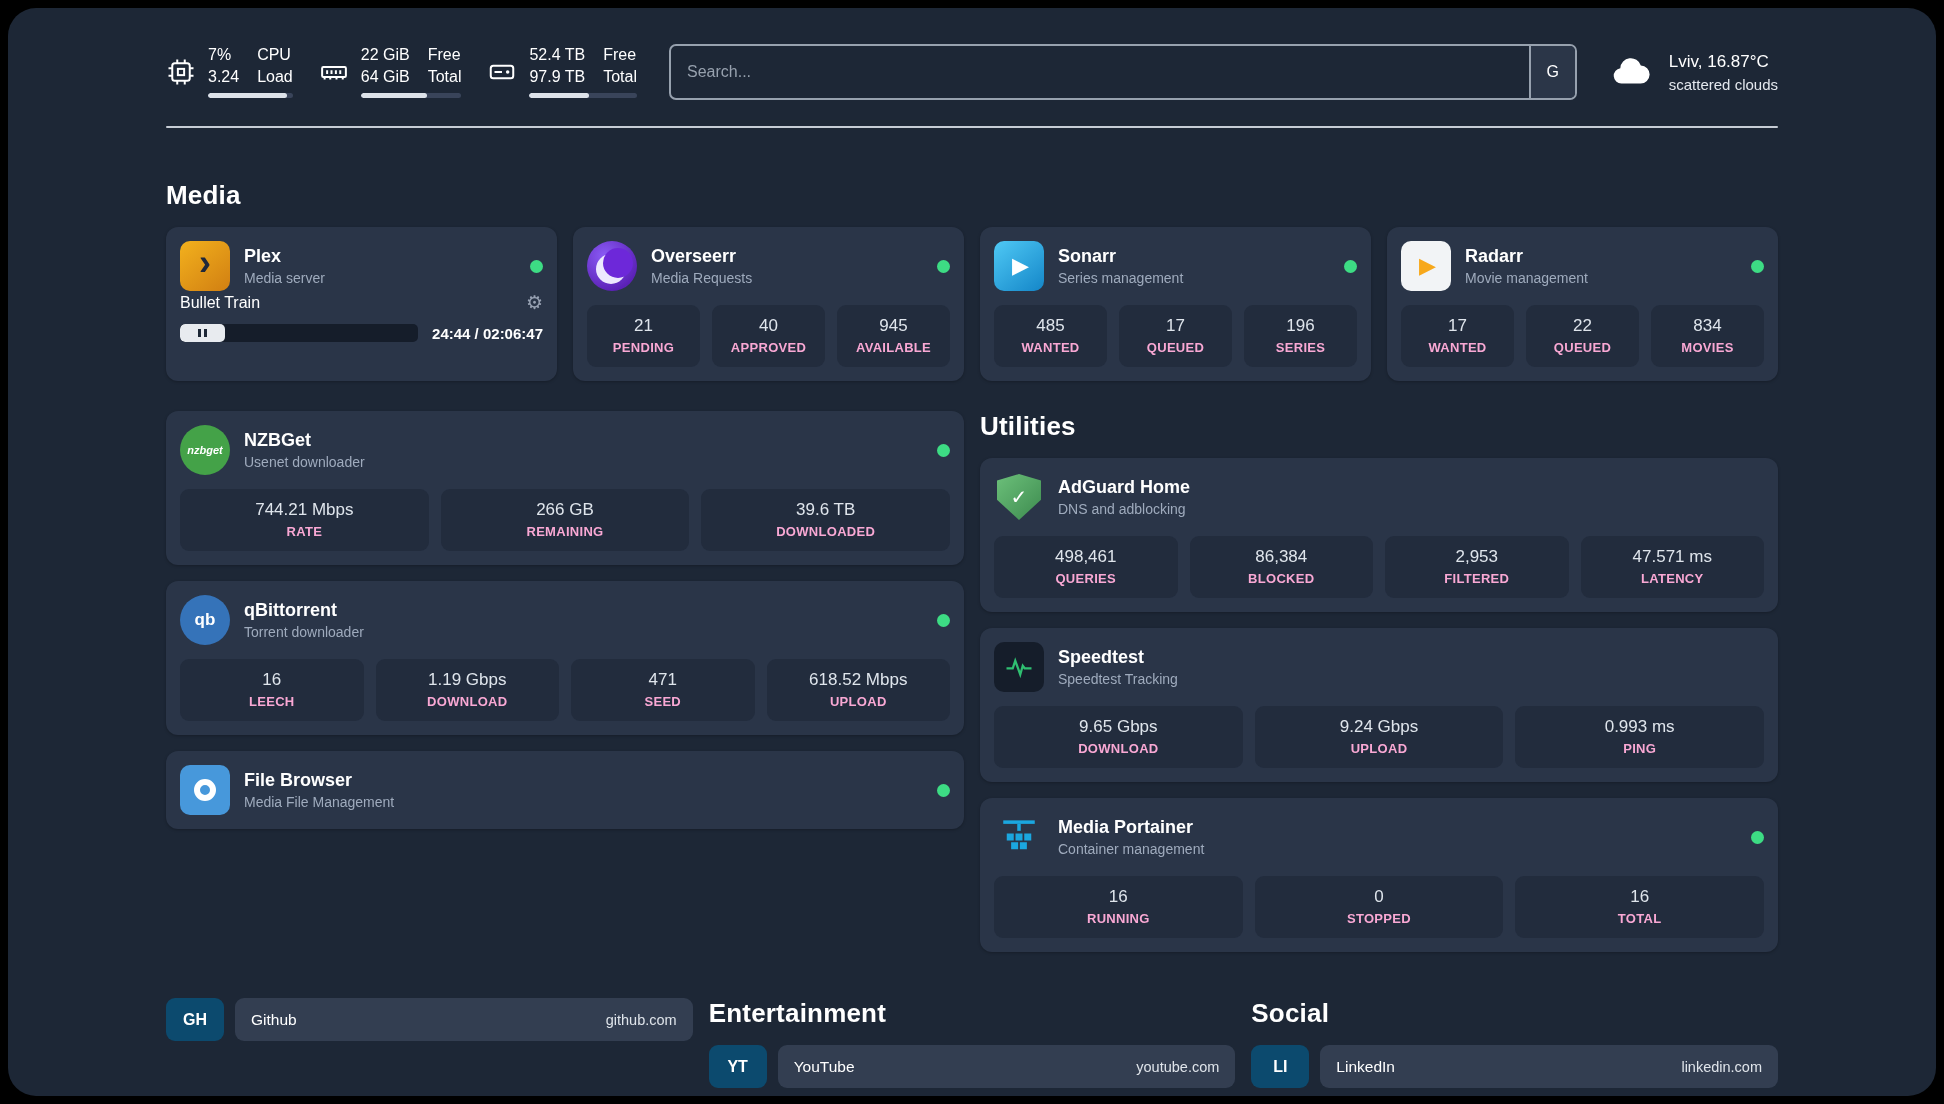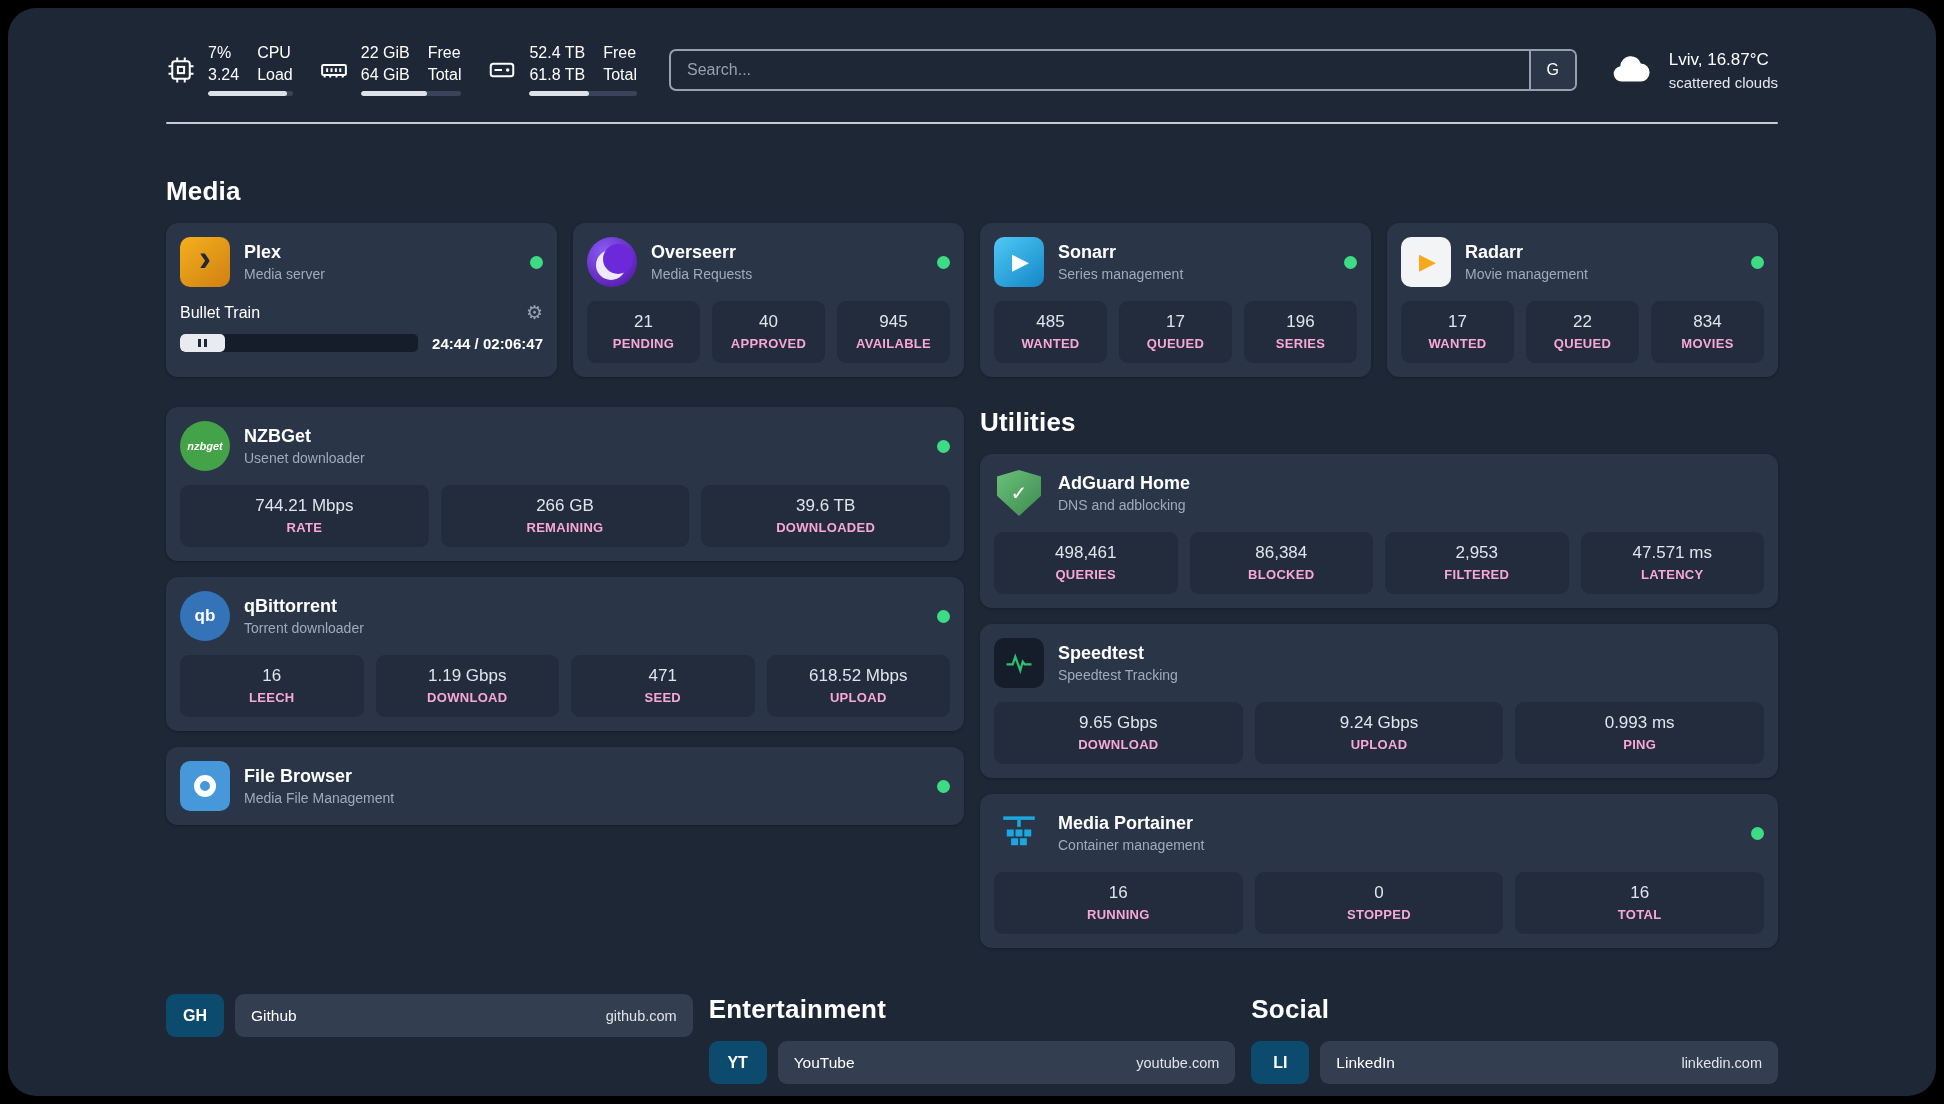--- a/index.html
+++ b/index.html
@@ -16,21 +16,21 @@
   .sys .icon{ display:flex; align-items:center; }
   .sys .stack{ display:flex; flex-direction:column; }
   .sys .rows{ display:flex; gap:18px; }
   .sys .col{ display:flex; flex-direction:column; gap:4px; font-size:16px; }
   .sys .val{ color:#ffffff; }
   .sys .lab{ color:#ffffff; }
   .sys .bar{ height:5px; border-radius:3px; background:#39445a; margin-top:7px; overflow:hidden; position:relative; }
   .sys .bar .fill{ position:absolute; left:0; top:0; bottom:0; background:#dde2e9; border-radius:3px; }
   .fill-cpu{ width:93%; } .fill-ram{ width:66%; } .fill-disk{ width:55%; }
 
-  .search{ flex:1; display:flex; height:42px; border:2px solid #97a1ae; border-radius:7px; overflow:hidden; margin:0 6px; }
+  .search{ flex:1; display:flex; height:56px; border:2px solid #97a1ae; border-radius:7px; overflow:hidden; margin:0 6px; }
   .search input{ flex:1; background:transparent; border:none; outline:none; color:#e8ecf1; font-size:16px; padding:0 16px; font-family:inherit; }
   .search input::placeholder{ color:#97a1ae; }
   .search-btn{ width:46px; background:#2b3648; border-left:2px solid #97a1ae; display:flex; align-items:center; justify-content:center; font-size:16px; color:#fff; cursor:pointer; }
 
   .weather{ display:flex; align-items:center; gap:14px; }
   .weather .wt{ display:flex; flex-direction:column; gap:4px; }
   .weather .t1{ font-size:17px; color:#fff; }
   .weather .t2{ font-size:15px; color:#e4e8ee; }
 
   .divider{ height:2px; background:#c6ccd5; border-radius:1px; margin-top:26px; }
@@ -48,21 +48,21 @@
   .dot{ width:13px; height:13px; border-radius:50%; background:#3ddc84; margin-left:auto; flex:none; }
 
   .stats{ display:grid; gap:12px; margin-top:14px; }
   .c3{ grid-template-columns:repeat(3,1fr); }
   .c4{ grid-template-columns:repeat(4,1fr); }
   .tile{ background:#222c3d; border-radius:9px; text-align:center; padding:11px 6px 12px; }
   .tile .v{ font-size:17px; color:#dfe5ec; }
   .tile .l{ font-size:13px; font-weight:700; color:#f9a8d4; margin-top:4px; letter-spacing:.3px; }
 
   
-  .np-row{ display:flex; align-items:center; justify-content:space-between; margin-top:14px; font-size:16px; }
+  .np-row{ display:flex; align-items:center; justify-content:space-between; margin-top:0; font-size:16px; }
   .gear{ color:#98a2b3; font-size:19px; cursor:pointer; }
   .progress-row{ display:flex; align-items:center; gap:14px; margin-top:10px; }
   .pbar{ flex:1; height:18px; background:#151d2a; border-radius:5px; overflow:hidden; cursor:pointer; }
   .pfill{ width:19%; height:100%; background:#e8ebef; border-radius:5px; display:flex; align-items:center; justify-content:center; gap:3px; }
   .pfill i{ width:3px; height:8px; background:#1d2736; display:block; }
   .ptime{ font-size:15px; font-weight:700; }
 
   
   .two-col{ display:grid; grid-template-columns:1fr 1fr; gap:16px; margin-top:30px; align-items:start; }
   .col-stack{ display:flex; flex-direction:column; gap:16px; }
@@ -157,21 +157,21 @@
           <svg width="30" height="30" viewBox="0 0 24 24" fill="none" stroke="#fff" stroke-width="1.6">
               <rect x="3" y="7" width="18" height="10" rx="2"></rect>
               <circle cx="16.5" cy="12" r="1.4" fill="#fff" stroke="none"></circle>
               <path d="M6 12h6"></path>
             </svg>
         </span>
         <span class="stack">
           <span class="rows">
             <span class="col">
               <span class="val">52.4 TB</span>
-              <span class="val">61.8 TB</span>
+              <span class="val">97.9 TB</span>
             </span>
             <span class="col">
               <span class="lab">Free</span>
               <span class="lab">Total</span>
             </span>
           </span>
           <span class="bar">
               <span class="fill fill-disk"></span>
             </span>
         </span>

